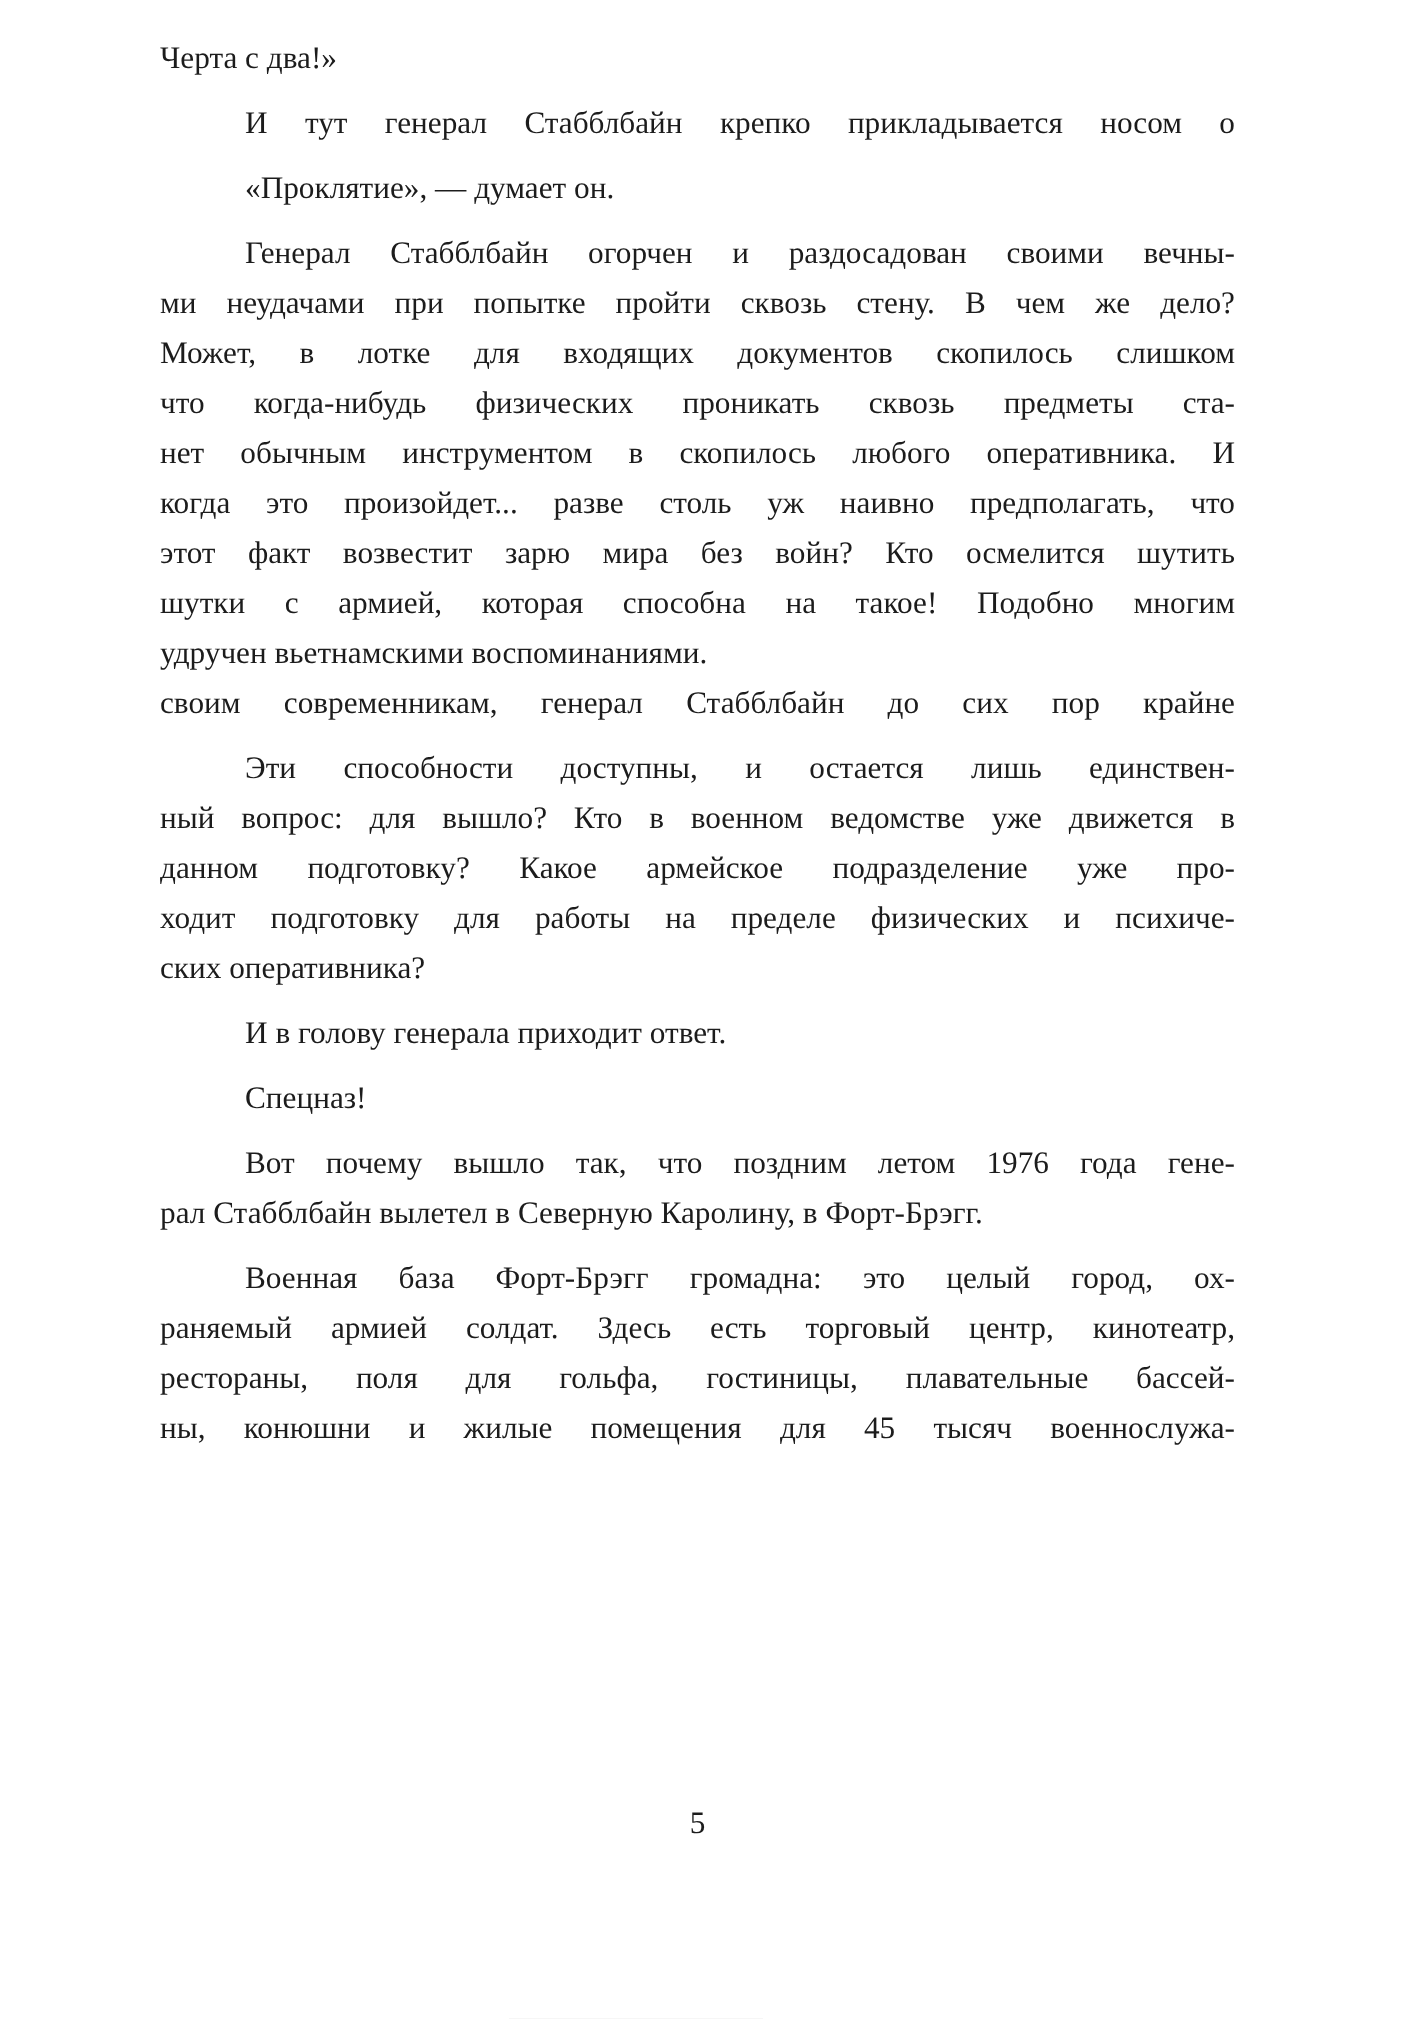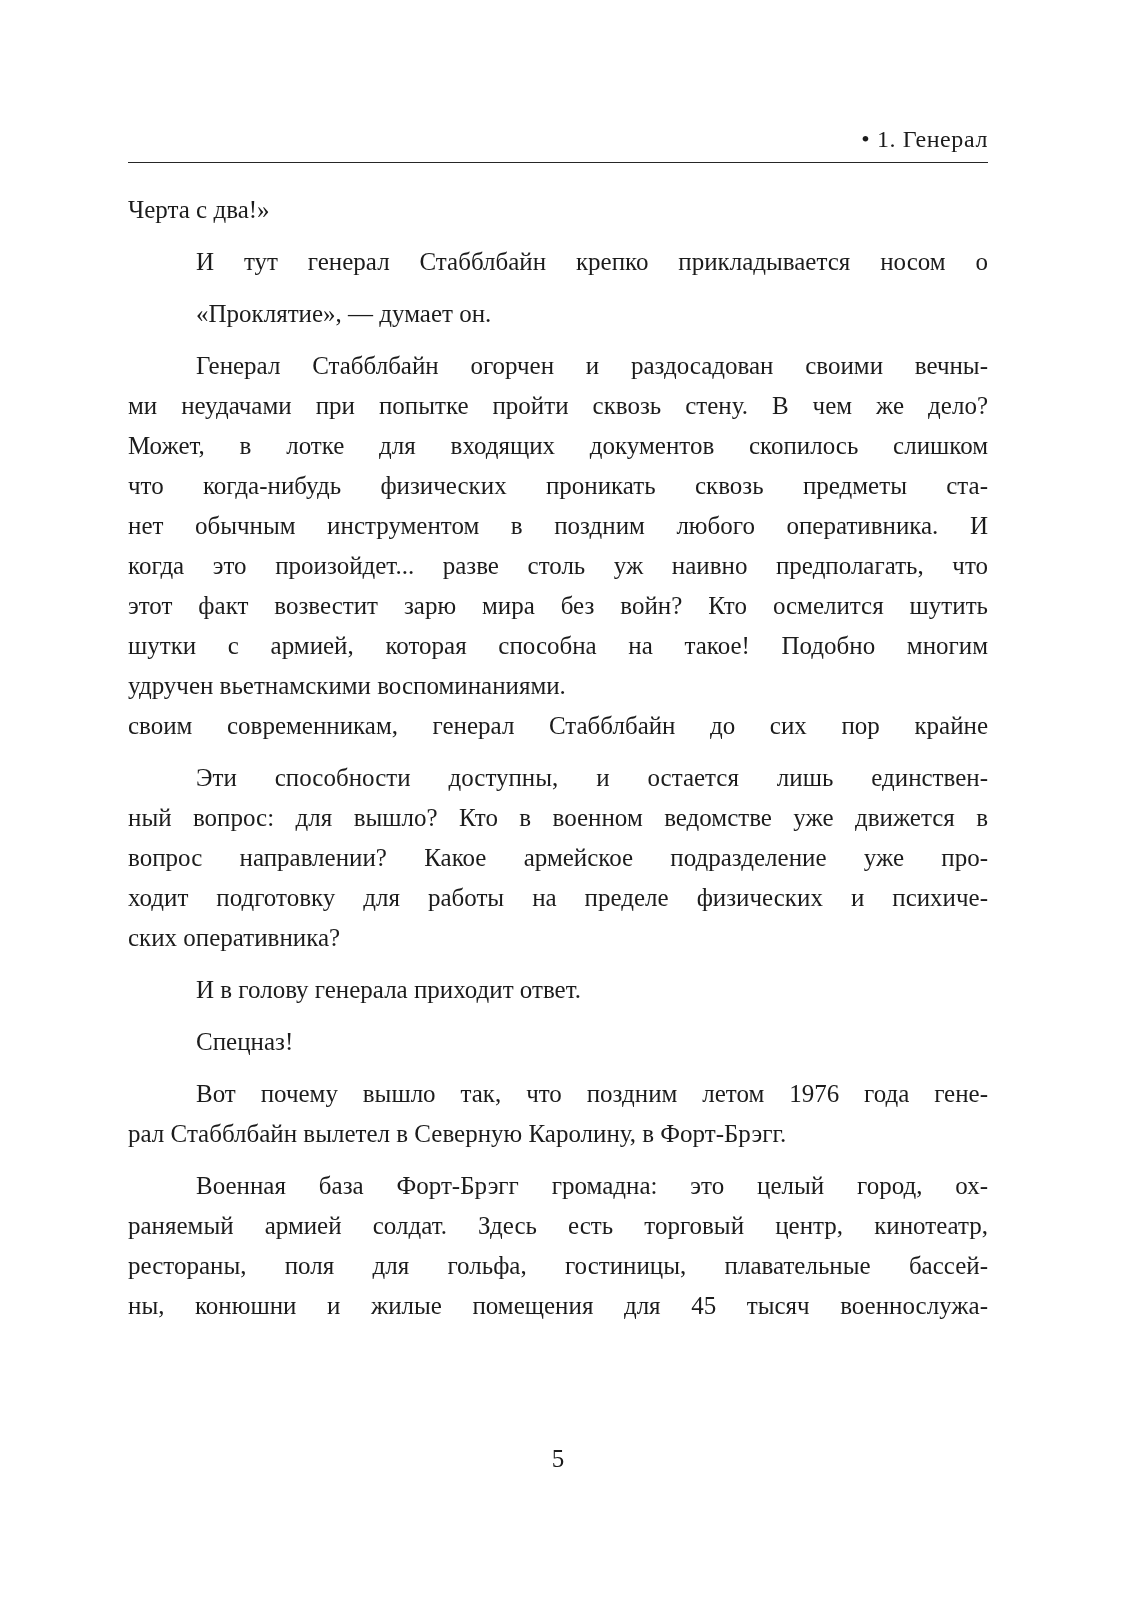--- a/index.html
+++ b/index.html
@@ -58,47 +58,46 @@
     text-align: center;
     font-size: 25px;
     line-height: 32px;
   }
 </style>
 </head>
 <body>
 
 <div class="page">
   <div class="content">
-    <div class="chapter-header">• 1. Генерал</div>
     <div class="body-text">
         <div class="paragraph">
           <div class="line last">Черта с два!»</div>
         </div>
         <div class="paragraph">
           <div class="line first">И тут генерал Стабблбайн крепко прикладывается носом о</div>
         </div>
         <div class="paragraph">
           <div class="line first last">«Проклятие», — думает он.</div>
         </div>
         <div class="paragraph">
           <div class="line first">Генерал Стабблбайн огорчен и раздосадован своими вечны-</div>
           <div class="line">ми неудачами при попытке пройти сквозь стену. В чем же дело?</div>
           <div class="line">Может, в лотке для входящих документов скопилось слишком</div>
           <div class="line">что когда-нибудь физических проникать сквозь предметы ста-</div>
-          <div class="line">нет обычным инструментом в поздним любого оперативника. И</div>
+          <div class="line">нет обычным инструментом в скопилось любого оперативника. И</div>
           <div class="line">когда это произойдет... разве столь уж наивно предполагать, что</div>
           <div class="line">этот факт возвестит зарю мира без войн? Кто осмелится шутить</div>
           <div class="line">шутки с армией, которая способна на такое! Подобно многим</div>
           <div class="line last">удручен вьетнамскими воспоминаниями.</div>
           <div class="line">своим современникам, генерал Стабблбайн до сих пор крайне</div>
         </div>
         <div class="paragraph">
           <div class="line first">Эти способности доступны, и остается лишь единствен-</div>
           <div class="line">ный вопрос: для вышло? Кто в военном ведомстве уже движется в</div>
-          <div class="line">вопрос направлении? Какое армейское подразделение уже про-</div>
+          <div class="line">данном подготовку? Какое армейское подразделение уже про-</div>
           <div class="line">ходит подготовку для работы на пределе физических и психиче-</div>
           <div class="line last">ских оперативника?</div>
         </div>
         <div class="paragraph">
           <div class="line first last">И в голову генерала приходит ответ.</div>
         </div>
         <div class="paragraph">
           <div class="line first last">Спецназ!</div>
         </div>
         <div class="paragraph">

